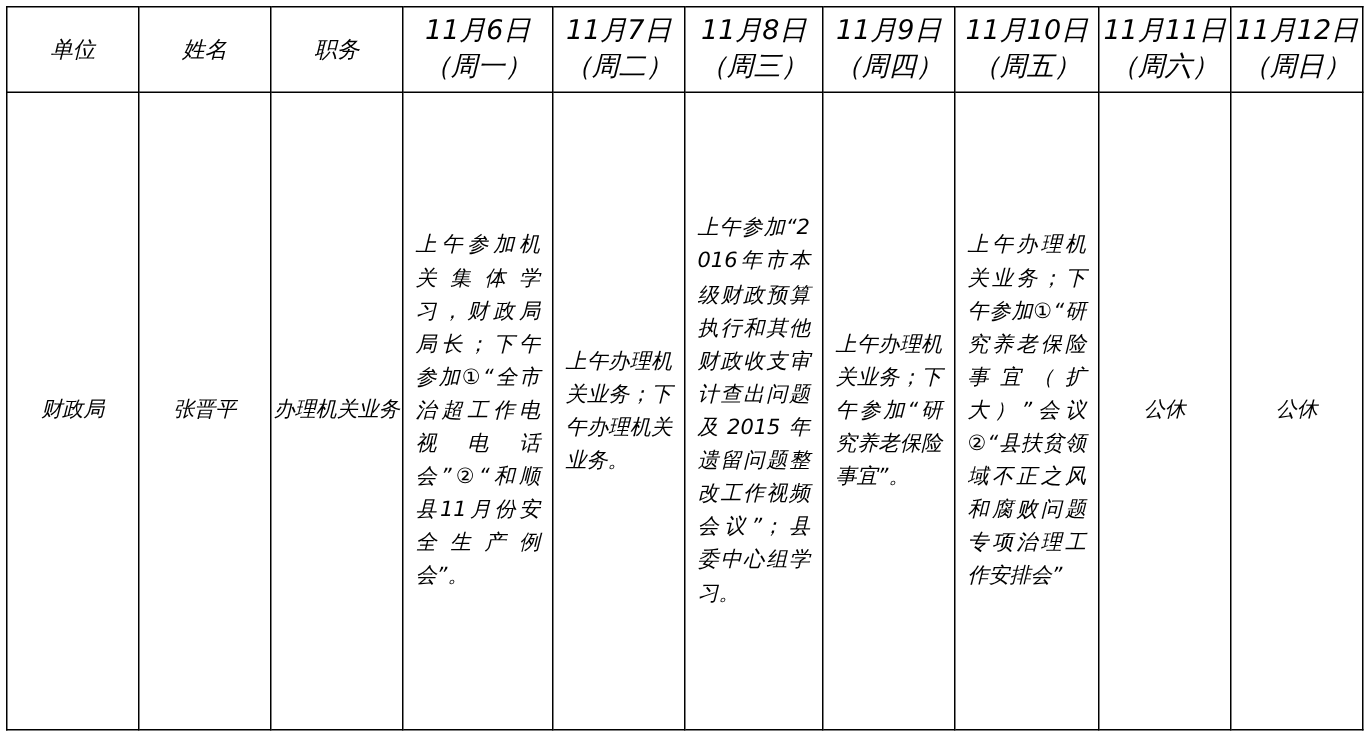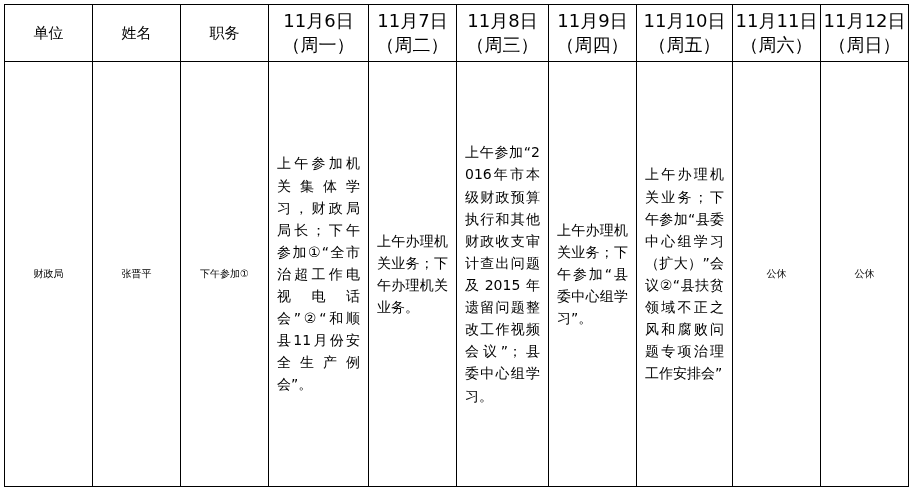--- a/index.html
+++ b/index.html
@@ -18,20 +18,21 @@
     width: 912px;
     height: 488px;
     position: relative;
     box-sizing: border-box;
   }
   table.schedule {
     border-collapse: collapse;
     width: 904px;
     margin: 4px 4px 0 4px;
     table-layout: fixed;
+    font-style: italic;
   }
   table.schedule th,
   table.schedule td {
     border: 1px solid #000000;
     vertical-align: middle;
     text-align: center;
     padding: 0;
   }
   thead th {
     height: 56px;
@@ -47,21 +48,21 @@
   }
   tbody td {
     height: 424px;
     font-size: 14px;
     line-height: 1.55;
   }
   tbody td.unit,
   tbody td.name,
   tbody td.post,
   tbody td.rest {
-    font-size: 10px;
+    font-size: 14px;
     white-space: nowrap;
   }
   .cellwrap {
     display: flex;
     align-items: center;
     justify-content: center;
     height: 100%;
     box-sizing: border-box;
   }
   .para {
@@ -136,44 +137,44 @@
         <th class="head-date">
           <span class="dateline">11月12日</span>
           <span class="dateline">（周日）</span>
         </th>
       </tr>
     </thead>
     <tbody>
       <tr>
         <td class="unit">财政局</td>
         <td class="name">张晋平</td>
-        <td class="post">下午参加①</td>
+        <td class="post">办理机关业务</td>
         <td>
           <div class="cellwrap">
             <span class="para">上午参加机关集体学习，财政局局长；下午参加①“全市治超工作电视电话会”②“和顺县11月份安全生产例会”。</span>
           </div>
         </td>
         <td>
           <div class="cellwrap">
             <span class="para">上午办理机关业务；下午办理机关业务。</span>
           </div>
         </td>
         <td>
           <div class="cellwrap">
             <span class="para">上午参加“2016年市本级财政预算执行和其他财政收支审计查出问题及2015年遗留问题整改工作视频会议”；县委中心组学习。</span>
           </div>
         </td>
         <td>
           <div class="cellwrap">
-            <span class="para">上午办理机关业务；下午参加“县委中心组学习”。</span>
+            <span class="para">上午办理机关业务；下午参加“研究养老保险事宜”。</span>
           </div>
         </td>
         <td>
           <div class="cellwrap">
-            <span class="para">上午办理机关业务；下午参加“县委中心组学习（扩大）”会议②“县扶贫领域不正之风和腐败问题专项治理工作安排会”</span>
+            <span class="para">上午办理机关业务；下午参加①“研究养老保险事宜（扩大）”会议②“县扶贫领域不正之风和腐败问题专项治理工作安排会”</span>
           </div>
         </td>
         <td class="rest">公休</td>
         <td class="rest">公休</td>
       </tr>
     </tbody>
   </table>
 </div>
 
 </body></html>

